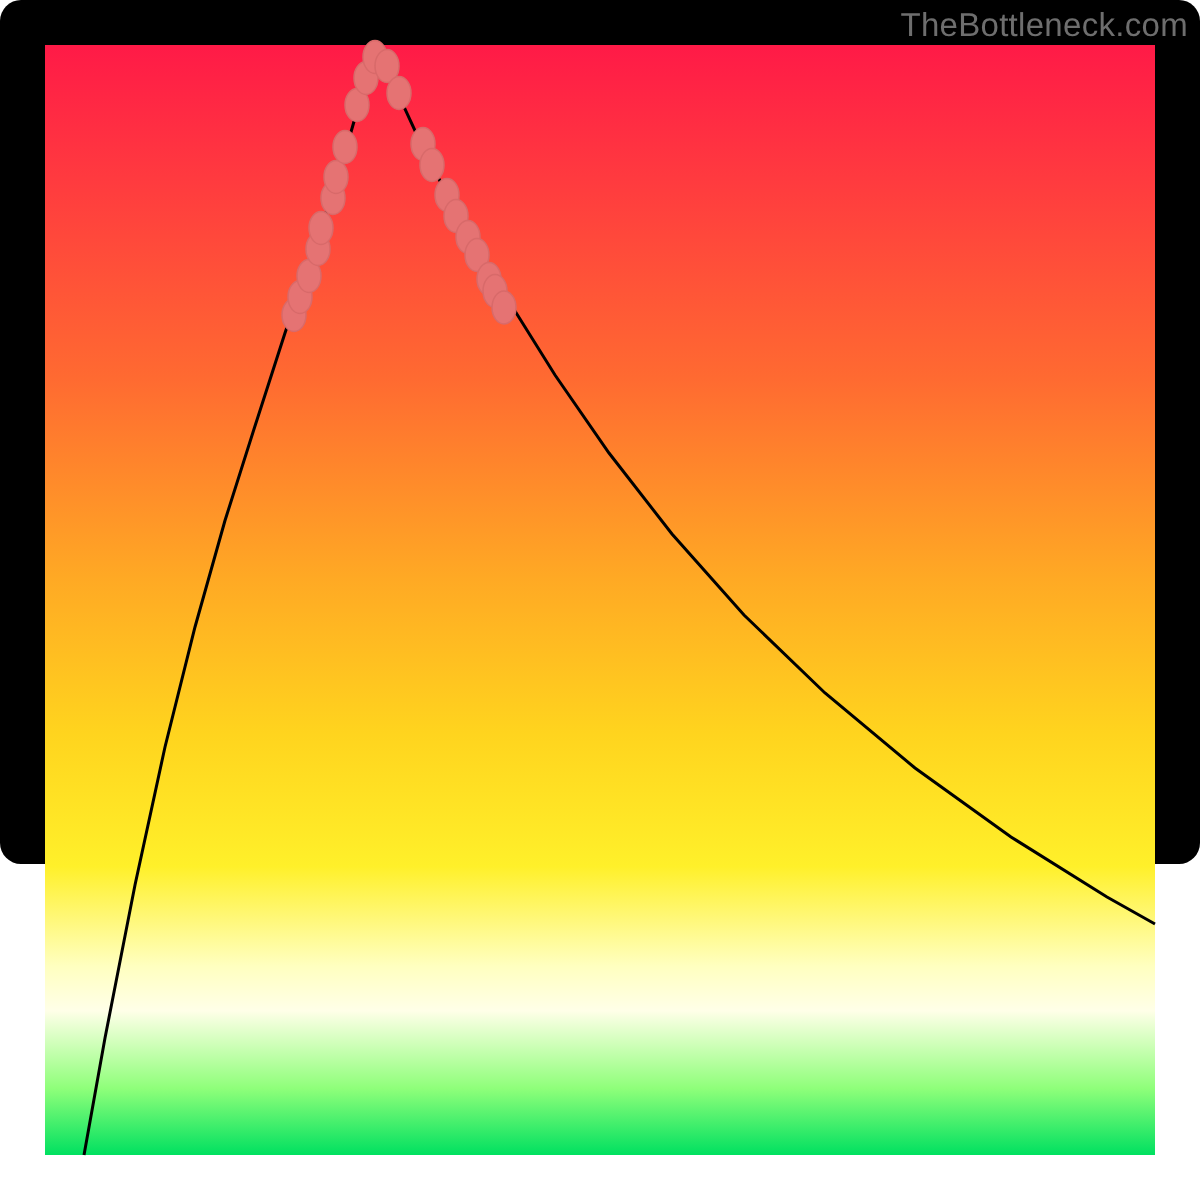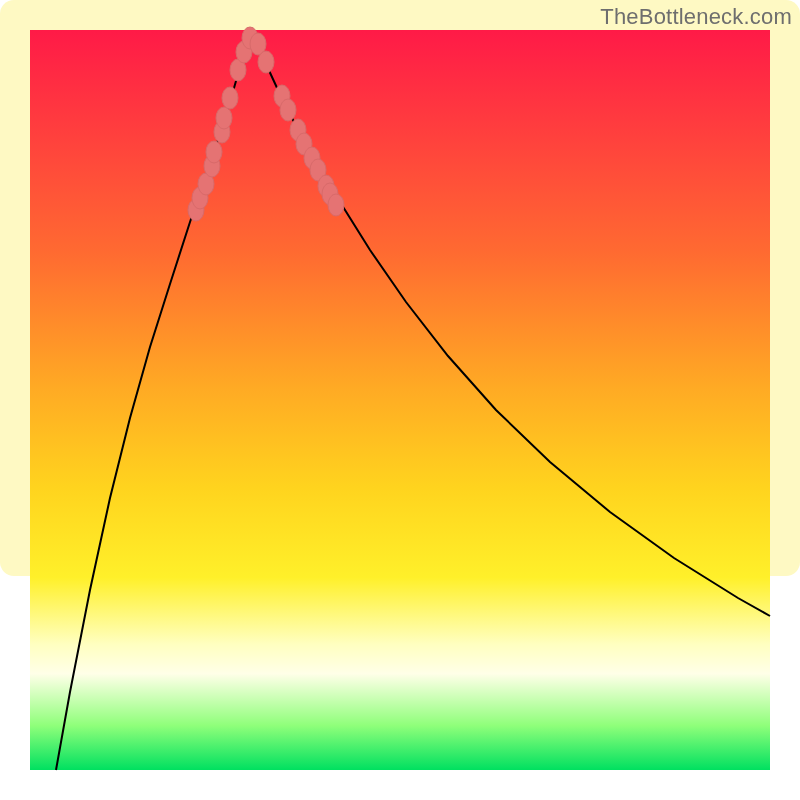--- a/index.html
+++ b/index.html
@@ -7,21 +7,21 @@
     padding: 0;
     width: 800px;
     height: 800px;
     overflow: hidden;
     font-family: Arial, Helvetica, sans-serif;
   }
   .stage {
     position: relative;
     width: 800px;
     height: 576px;
-    background: #fef9c3;
+    background: #000000;
     border-radius: 14px;
   }
   .plot {
     position: absolute;
     left: 30px;
     top: 30px;
     width: 740px;
     height: 740px;
     
     background: linear-gradient(

